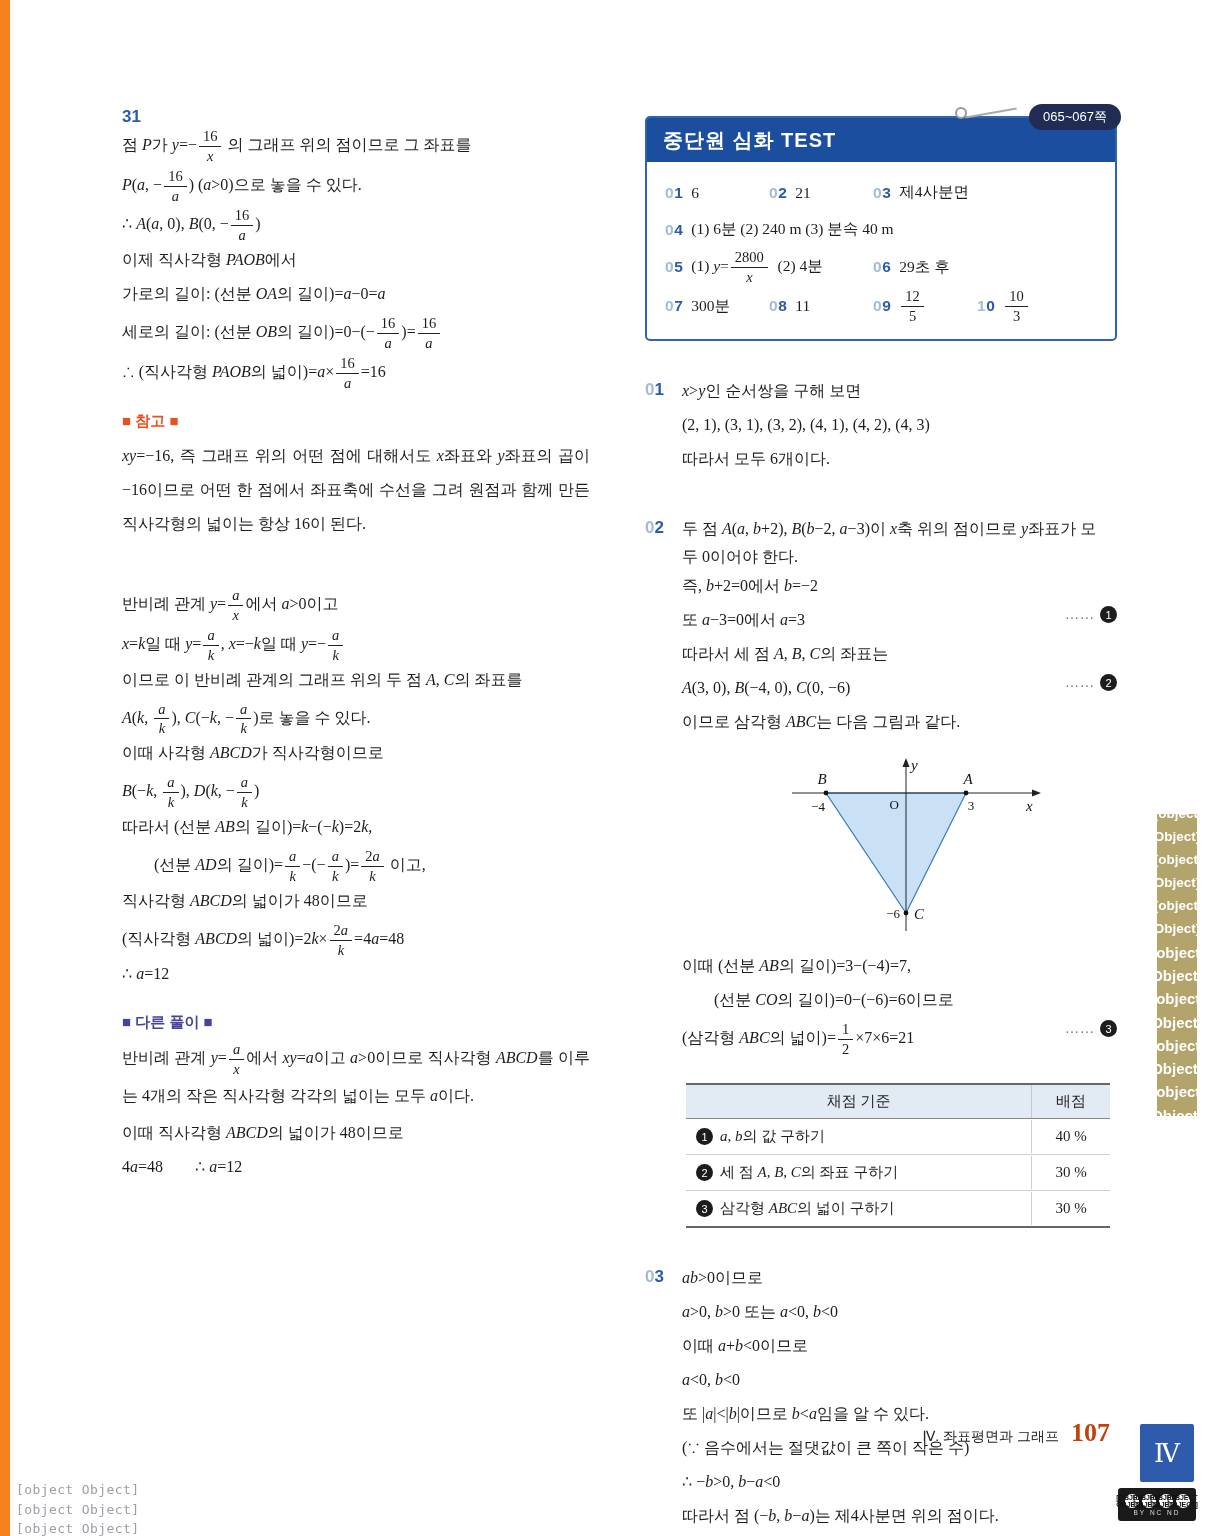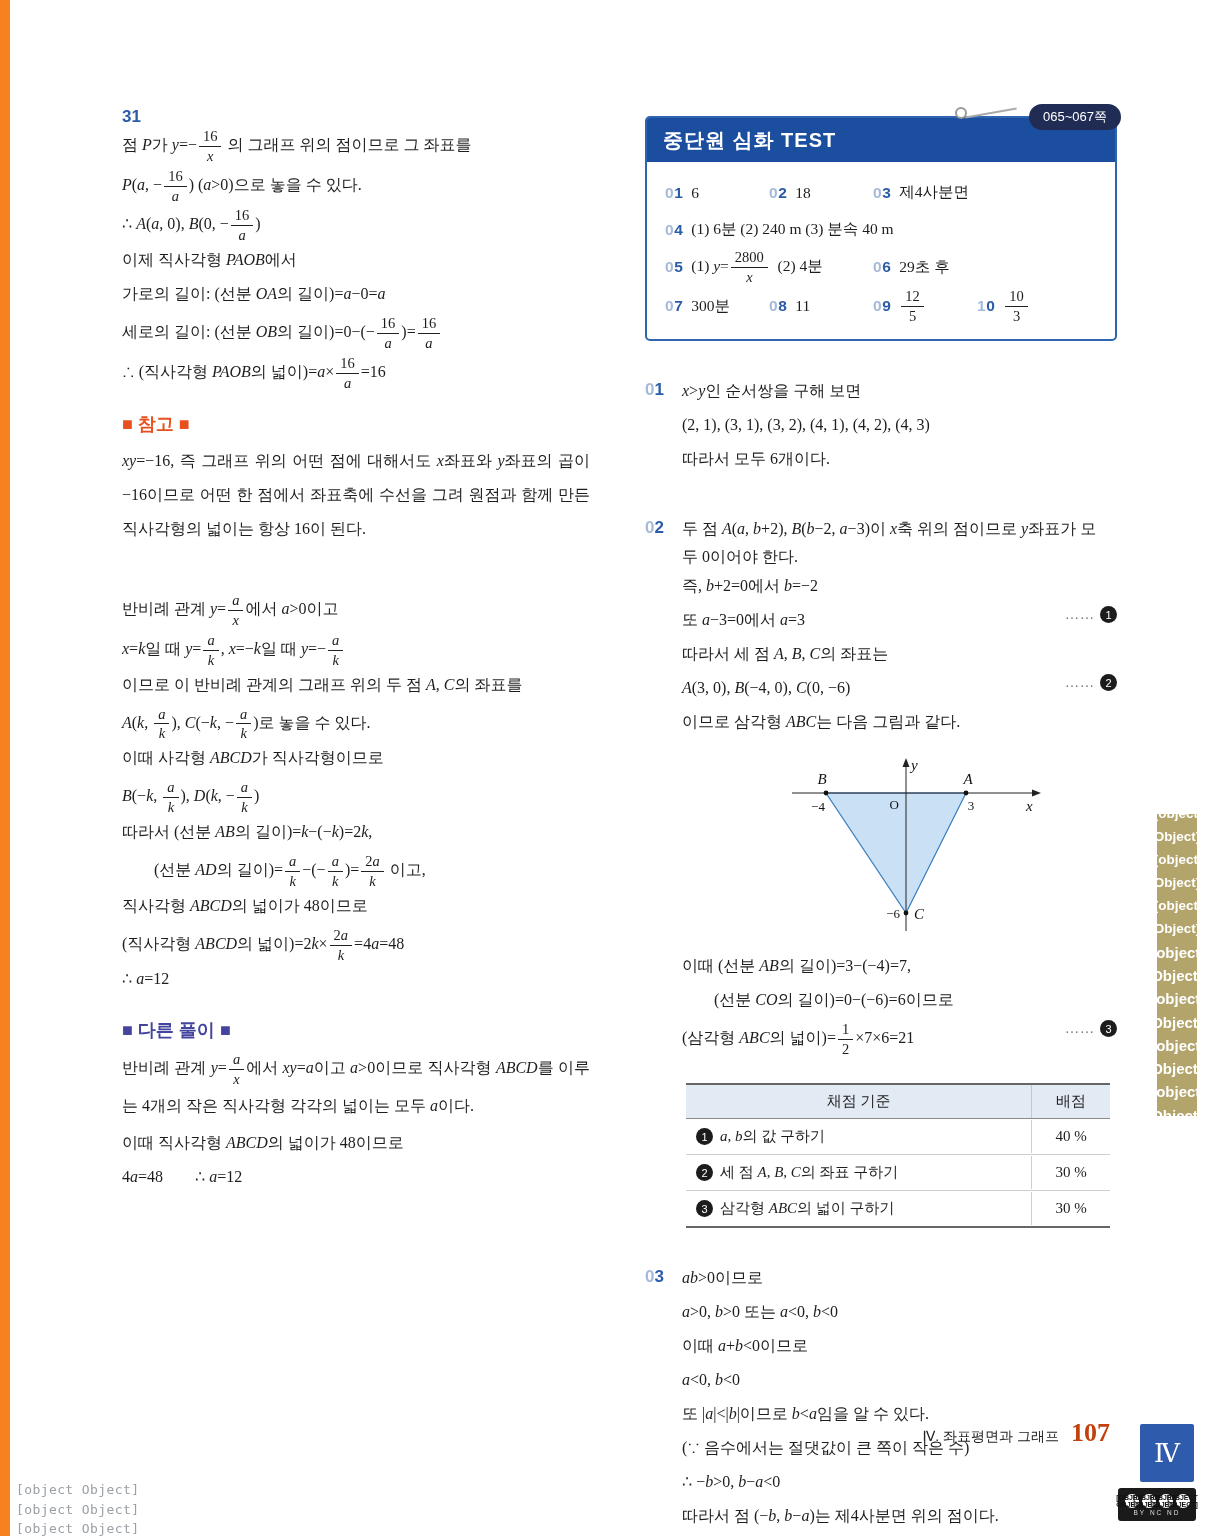--- a/index.html
+++ b/index.html
@@ -24,21 +24,21 @@
   .cnum{display:inline-flex;width:17px;height:17px;border-radius:50%;background:#1c1c1c;color:#fff;
         align-items:center;justify-content:center;font-size:11px;font-family:"Liberation Sans",sans-serif;flex:none;}
 
   .math{font-family:"Liberation Serif","DejaVu Serif",serif;}
   .math i{font-style:italic;}
   .frac{display:inline-flex;flex-direction:column;align-items:center;vertical-align:middle;
         margin:0 2px;font-family:"Liberation Serif","DejaVu Serif",serif;font-size:14.5px;line-height:1.3;}
   .frac .fnum{padding:0 4px;border-bottom:1px solid #222;}
   .frac .fden{padding:0 4px;}
 
-  .note-label{font-family:"Liberation Sans",sans-serif;font-weight:700;font-size:18px;
+  .note-label{font-family:"Liberation Sans",sans-serif;font-weight:700;font-size:15px;
               margin:20px 0 8px;}
   .note-red{color:#e8501e;}
   .note-blue{color:#44449e;}
   .para{line-height:2.1;text-align:justify;margin:2px 0 6px;}
 
   
   .test-box{position:relative;border:2px solid #2f64b0;border-radius:5px;margin-top:12px;background:#fff;}
   .test-head{background:#1b4e9e;color:#fff;font-family:"Liberation Sans",sans-serif;font-weight:700;
              font-size:20px;letter-spacing:1px;padding:9px 16px 8px;border-radius:2px 2px 0 0;}
   .test-body{padding:12px 18px 14px;}
@@ -348,21 +348,21 @@
       <div class="test-body">
         <div class="arow r0">
 
             <div class="ans-item">
               <span class="ans-num"><span class="tt0">0</span><span class="tt1">1</span></span>
               <span class="ans-txt">6</span>
             </div>
 
             <div class="ans-item">
               <span class="ans-num"><span class="tt0">0</span><span class="tt1">2</span></span>
-              <span class="ans-txt">18</span>
+              <span class="ans-txt">21</span>
             </div>
 
             <div class="ans-item">
               <span class="ans-num"><span class="tt0">0</span><span class="tt1">3</span></span>
               <span class="ans-txt">제4사분면</span>
             </div>
           </div>
         <div class="arow r1">
 
             <div class="ans-item">

